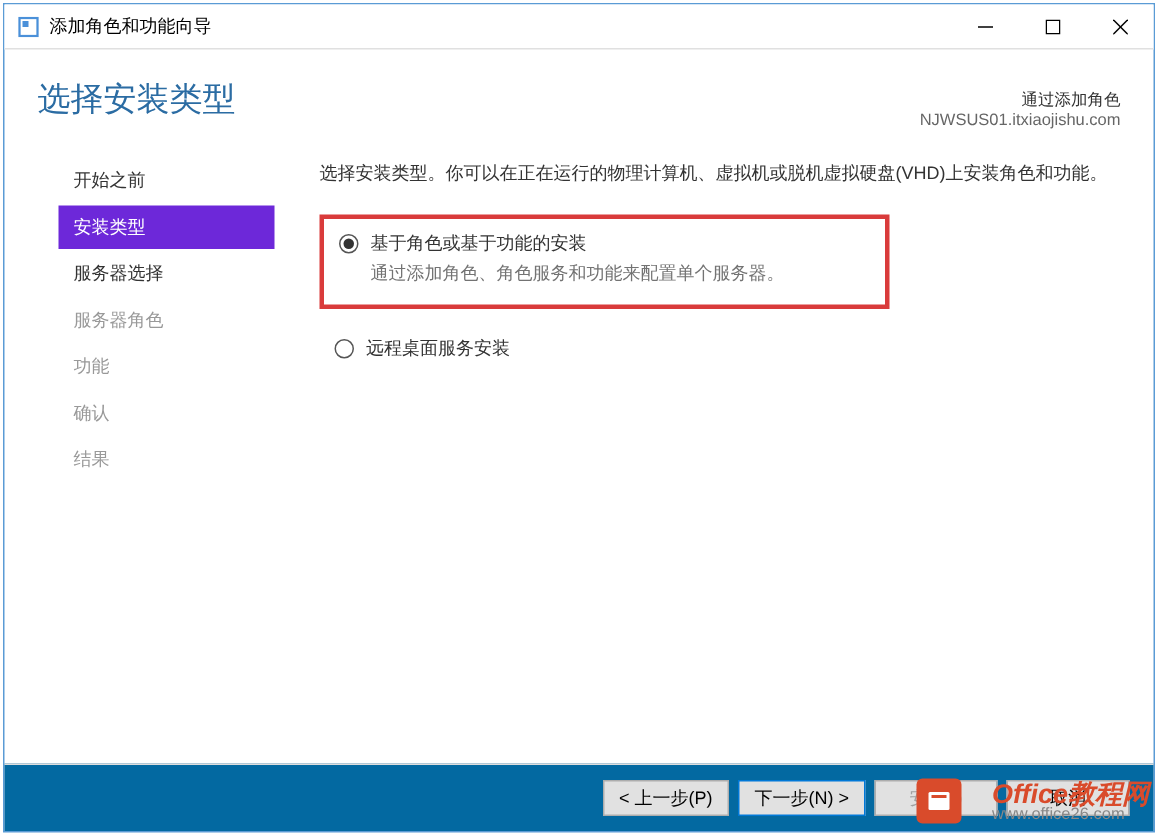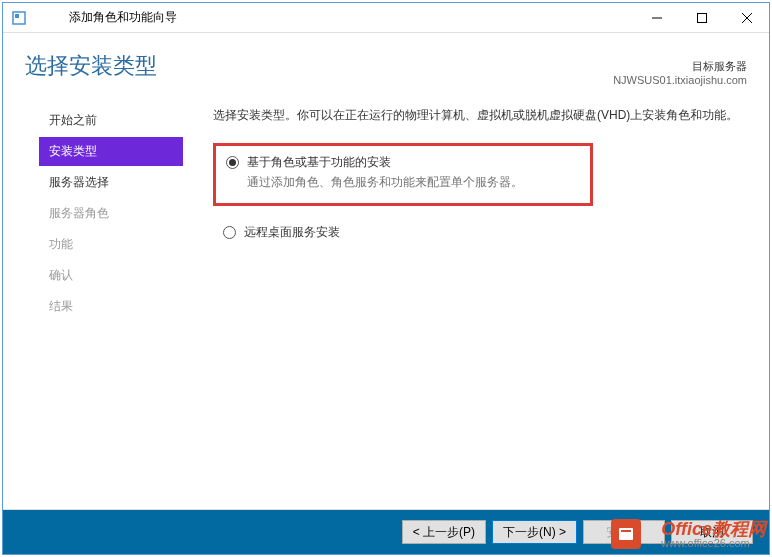--- a/index.html
+++ b/index.html
@@ -19,21 +19,20 @@
       position: absolute;
       top: 2px;
       left: 2px;
     }
     .titlebar {
       height: 30px;
       display: flex;
       align-items: center;
       background: #fff;
       border-bottom: 1px solid #e0e0e0;
-      gap: 36px;
     }
     .titlebar-icon {
       width: 16px;
       height: 16px;
       margin-left: 8px;
       margin-right: 6px;
       display: flex;
       align-items: center;
       justify-content: center;
     }
@@ -231,21 +230,21 @@
             <line x1="10" y1="0" x2="0" y2="10" stroke="#000" stroke-width="1"></line>
           </svg>
       </div>
     </div>
   </div>
 
   <div class="content">
     <div class="header">
       <div class="page-heading">选择安装类型</div>
       <div class="server-info">
-        <div class="label">目标服务器</div>
+        <div class="label">通过添加角色</div>
         <div class="value">NJWSUS01.itxiaojishu.com</div>
       </div>
     </div>
 
     <div class="main-area">
       <div class="sidebar">
         <div class="sidebar-item enabled">开始之前</div>
         <div class="sidebar-item active">安装类型</div>
         <div class="sidebar-item enabled">服务器选择</div>
         <div class="sidebar-item">服务器角色</div>

